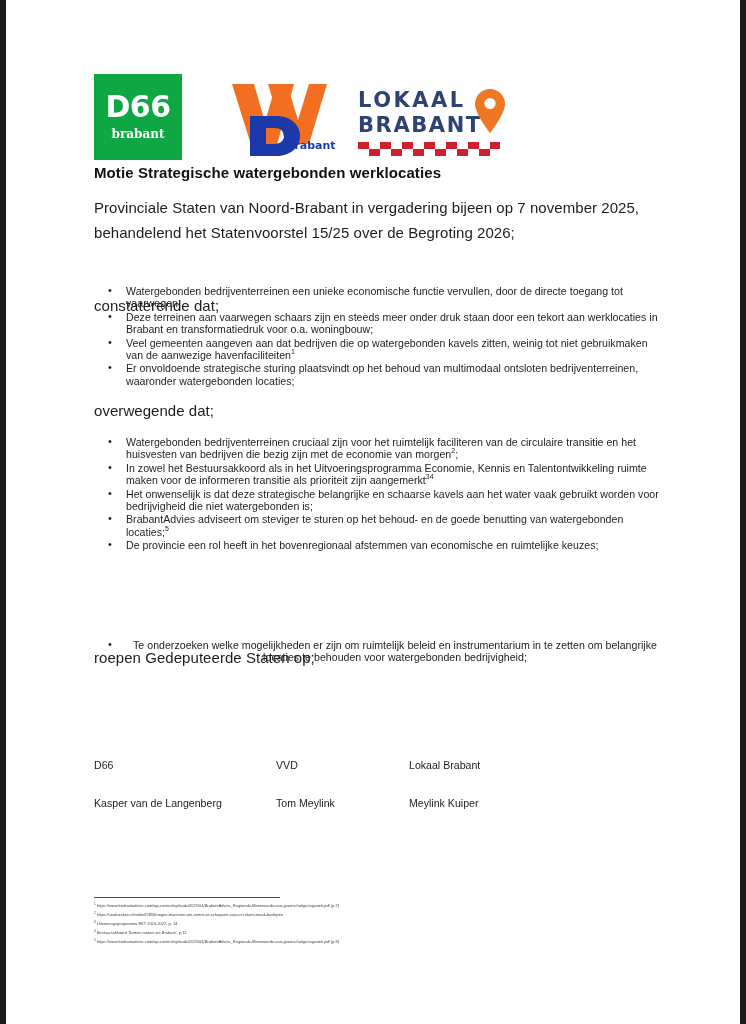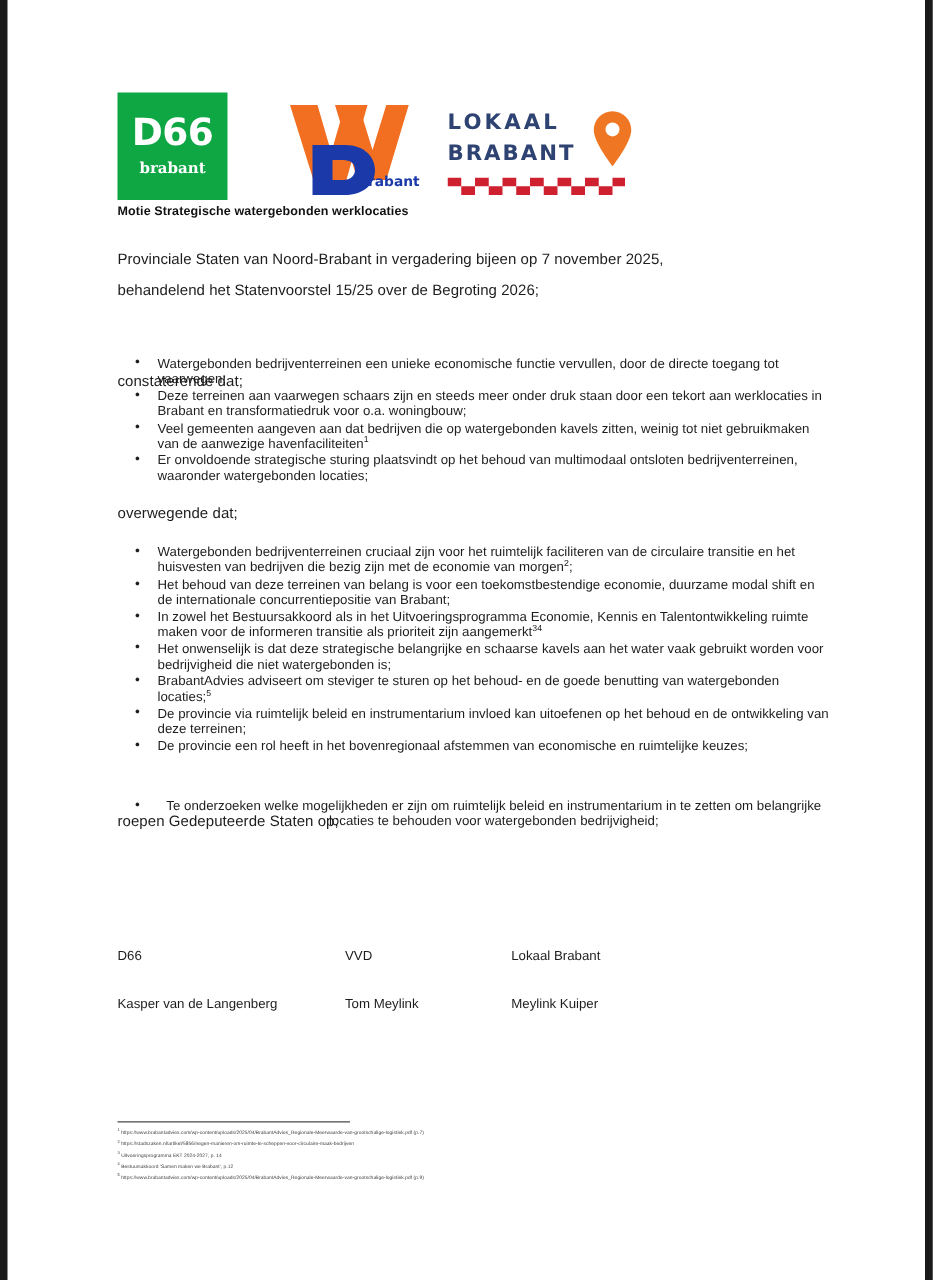--- a/index.html
+++ b/index.html
@@ -102,46 +102,46 @@
     top: 14px;
     width: 152px;
     height: 70px;
   }
   .lb-lokaal, .lb-brabant {
     position: absolute;
     left: 2px;
     color: #2e4372;
     font-family: "DejaVu Sans", sans-serif;
     font-weight: bold;
-    font-size: 17px;
+    font-size: 21px;
     letter-spacing: 2.5px;
     line-height: 1;
   }
   .lb-lokaal { top: 2px; }
   .lb-brabant { top: 27px; letter-spacing: 1.6px; }
   .lb-pin { position: absolute; left: 118px; top: 0px; }
   .lb-checks { position: absolute; left: 2px; top: 54px; }
 
   
   .doc-title {
     position: absolute;
     left: 6px;
     top: 164px;
     font-family: "Liberation Sans", sans-serif;
     font-weight: bold;
-    font-size: 10px;
+    font-size: 15px;
     color: #111111;
     letter-spacing: 0.1px;
   }
 
   
   .para {
     position: absolute;
     left: 6px;
-    font-size: 12px;
+    font-size: 15px;
     line-height: 13px;
     color: #1d1d1d;
     letter-spacing: 0.05px;
   }
   .blist {
     position: absolute;
     left: 6px;
     margin: 0;
     padding: 0;
     list-style: none;
@@ -268,25 +268,23 @@
       <li><span>Watergebonden bedrijventerreinen een unieke economische functie vervullen, door de directe toegang tot vaarwegen;</span></li>
       <li><span>Deze terreinen aan vaarwegen schaars zijn en steeds meer onder druk staan door een tekort aan werklocaties in Brabant en transformatiedruk voor o.a. woningbouw;</span></li>
       <li><span>Veel gemeenten aangeven aan dat bedrijven die op watergebonden kavels zitten, weinig tot niet gebruikmaken van de aanwezige havenfaciliteiten</span><sup>1</sup></li>
       <li><span>Er onvoldoende strategische sturing plaatsvindt op het behoud van multimodaal ontsloten bedrijventerreinen, waaronder watergebonden locaties;</span></li>
     </ul>
 
     <div class="para" style="top:404px;">overwegende dat;</div>
 
     <ul class="blist" style="top:436px;">
       <li><span>Watergebonden bedrijventerreinen cruciaal zijn voor het ruimtelijk faciliteren van de circulaire transitie en het huisvesten van bedrijven die bezig zijn met de economie van morgen</span><sup>2</sup>;</li>
-      <li><span>Het behoud van deze terreinen van belang is voor een toekomstbestendige economie, duurzame modal shift en de internationale concurrentiepositie van Brabant;</span></li>
       <li><span>In zowel het Bestuursakkoord als in het Uitvoeringsprogramma Economie, Kennis en Talentontwikkeling ruimte maken voor de informeren transitie als prioriteit zijn aangemerkt</span><sup>34</sup></li>
       <li><span>Het onwenselijk is dat deze strategische belangrijke en schaarse kavels aan het water vaak gebruikt worden voor bedrijvigheid die niet watergebonden is;</span></li>
       <li><span>BrabantAdvies adviseert om steviger te sturen op het behoud- en de goede benutting van watergebonden locaties;</span><sup>5</sup></li>
-      <li><span>De provincie via ruimtelijk beleid en instrumentarium invloed kan uitoefenen op het behoud en de ontwikkeling van deze terreinen;</span></li>
       <li><span>De provincie een rol heeft in het bovenregionaal afstemmen van economische en ruimtelijke keuzes;</span></li>
     </ul>
 
     <div class="para" style="top:651px;">roepen Gedeputeerde Staten op;</div>
 
     <ul class="blist" style="top:639px;text-align:center;">
       <li><span>Te onderzoeken welke mogelijkheden er zijn om ruimtelijk beleid en instrumentarium in te zetten om belangrijke locaties te behouden voor watergebonden bedrijvigheid;</span></li>
     </ul>
 
     <div class="sig-row" style="top:759px;">

